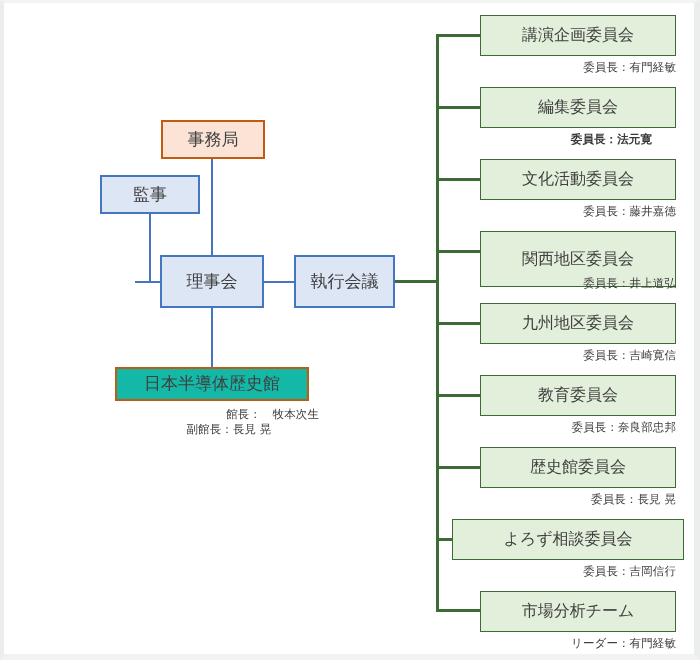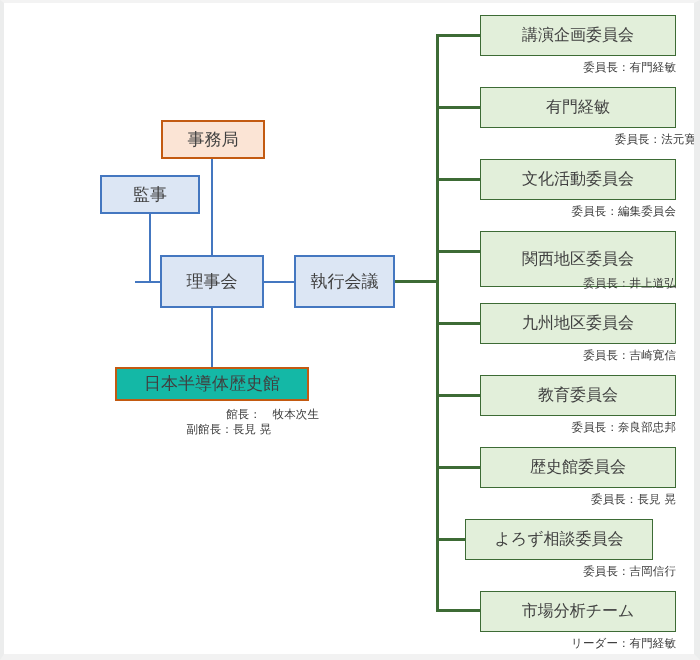--- a/index.html
+++ b/index.html
@@ -131,28 +131,28 @@
 
   <div class="caption center" style="left:135px; top:404px; width:180px;text-align:right;">館長：　牧本次生</div>
   <div class="caption center" style="left:135px; top:419px; width:180px;">副館長：長見 晃</div>
 
   <div class="node green" style="left:476px; top:12px; width:196px; height:41px;">
     <span>講演企画委員会</span>
   </div>
   <div class="caption right" style="left:462px; top:57px; width:210px;">委員長：有門経敏</div>
 
   <div class="node green" style="left:476px; top:84px; width:196px; height:41px;">
-    <span>有門経敏</span>
+    <span>編集委員会</span>
   </div>
-  <div class="caption right" style="left:482px; top:129px; width:210px;">委員長：法元寛</div>
+  <div class="caption right" style="left:438px; top:129px; width:210px;font-weight:bold;">委員長：法元寛</div>
 
   <div class="node green" style="left:476px; top:156px; width:196px; height:41px;">
     <span>文化活動委員会</span>
   </div>
-  <div class="caption right" style="left:462px; top:201px; width:210px;">委員長：編集委員会</div>
+  <div class="caption right" style="left:462px; top:201px; width:210px;">委員長：藤井嘉徳</div>
 
   <div class="node green" style="left:476px; top:228px; width:196px; height:56px;">
     <span>関西地区委員会</span>
   </div>
   <div class="caption right" style="left:462px; top:273px; width:210px;">委員長：井上道弘</div>
 
   <div class="node green" style="left:476px; top:300px; width:196px; height:41px;">
     <span>九州地区委員会</span>
   </div>
   <div class="caption right" style="left:462px; top:345px; width:210px;">委員長：吉崎寛信</div>
@@ -160,21 +160,21 @@
   <div class="node green" style="left:476px; top:372px; width:196px; height:41px;">
     <span>教育委員会</span>
   </div>
   <div class="caption right" style="left:462px; top:417px; width:210px;">委員長：奈良部忠邦</div>
 
   <div class="node green" style="left:476px; top:444px; width:196px; height:41px;">
     <span>歴史館委員会</span>
   </div>
   <div class="caption right" style="left:462px; top:489px; width:210px;">委員長：長見 晃</div>
 
-  <div class="node green" style="left:461px; top:516px; width:188px; height:41px;align-items:center;">
+  <div class="node green" style="left:448px; top:516px; width:232px; height:41px;align-items:center;">
     <span>よろず相談委員会</span>
   </div>
   <div class="caption right" style="left:462px; top:561px; width:210px;">委員長：吉岡信行</div>
 
   <div class="node green" style="left:476px; top:588px; width:196px; height:41px;">
     <span>市場分析チーム</span>
   </div>
   <div class="caption right" style="left:462px; top:633px; width:210px;">リーダー：有門経敏</div>
 
 </div>

